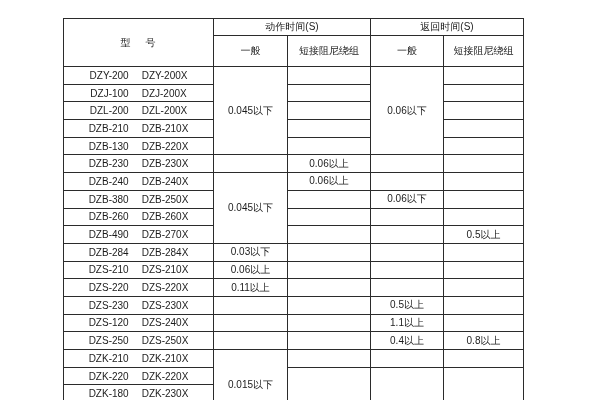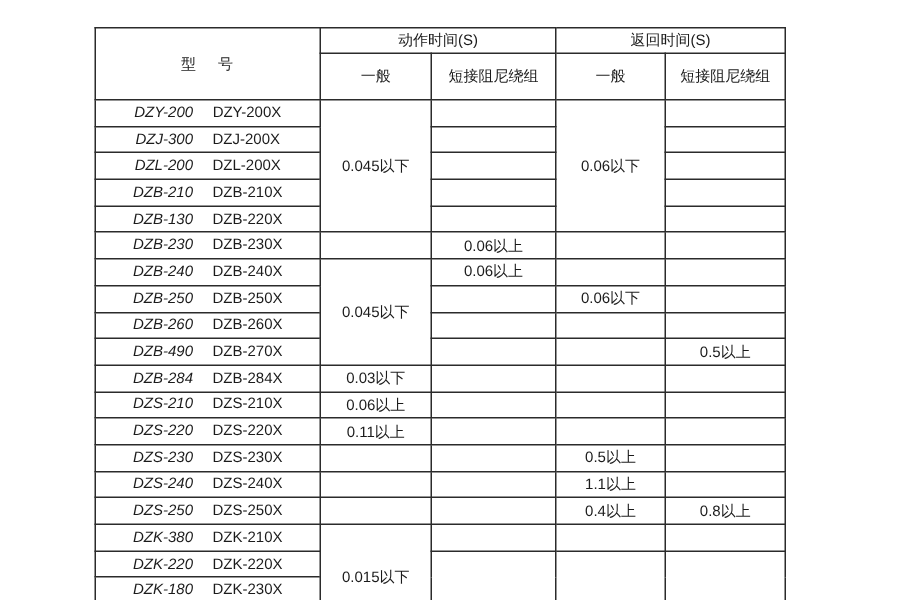--- a/index.html
+++ b/index.html
@@ -45,21 +45,20 @@
   tbody tr { height: 17.7px; }
   th.header-model {
     word-spacing: 10px;
     letter-spacing: 1px;
   }
   td.model-cell span {
     display: inline-block;
   }
   td.model-cell span.model-base {
     margin-right: 13px;
-    font-style: italic;
   }
 </style>
 </head>
 <body>
 
 <div class="page">
   <div class="table-wrap">
     <table class="spec">
       <colgroup>
         <col style="width:150px">
@@ -83,21 +82,21 @@
       </thead>
       <tbody>
           <tr>
             <td class="model-cell"><span class="model-base">DZY-200</span><span class="model-variant">DZY-200X</span></td>
             <td rowspan="5">0.045以下</td>
             <td></td>
             <td rowspan="5">0.06以下</td>
             <td></td>
           </tr>
           <tr>
-            <td class="model-cell"><span class="model-base">DZJ-300</span><span class="model-variant">DZJ-200X</span></td>
+            <td class="model-cell"><span class="model-base">DZJ-100</span><span class="model-variant">DZJ-200X</span></td>
             <td></td>
             <td></td>
           </tr>
           <tr>
             <td class="model-cell"><span class="model-base">DZL-200</span><span class="model-variant">DZL-200X</span></td>
             <td></td>
             <td></td>
           </tr>
           <tr>
             <td class="model-cell"><span class="model-base">DZB-210</span><span class="model-variant">DZB-210X</span></td>
@@ -117,21 +116,21 @@
             <td></td>
           </tr>
           <tr>
             <td class="model-cell"><span class="model-base">DZB-240</span><span class="model-variant">DZB-240X</span></td>
             <td rowspan="4">0.045以下</td>
             <td>0.06以上</td>
             <td></td>
             <td></td>
           </tr>
           <tr>
-            <td class="model-cell"><span class="model-base">DZB-250</span><span class="model-variant">DZB-250X</span></td>
+            <td class="model-cell"><span class="model-base">DZB-380</span><span class="model-variant">DZB-250X</span></td>
             <td></td>
             <td>0.06以下</td>
             <td></td>
           </tr>
           <tr>
             <td class="model-cell"><span class="model-base">DZB-260</span><span class="model-variant">DZB-260X</span></td>
             <td></td>
             <td></td>
             <td></td>
           </tr>
@@ -163,35 +162,35 @@
             <td></td>
           </tr>
           <tr>
             <td class="model-cell"><span class="model-base">DZS-230</span><span class="model-variant">DZS-230X</span></td>
             <td></td>
             <td></td>
             <td>0.5以上</td>
             <td></td>
           </tr>
           <tr>
-            <td class="model-cell"><span class="model-base">DZS-240</span><span class="model-variant">DZS-240X</span></td>
+            <td class="model-cell"><span class="model-base">DZS-120</span><span class="model-variant">DZS-240X</span></td>
             <td></td>
             <td></td>
             <td>1.1以上</td>
             <td></td>
           </tr>
           <tr>
             <td class="model-cell"><span class="model-base">DZS-250</span><span class="model-variant">DZS-250X</span></td>
             <td></td>
             <td></td>
             <td>0.4以上</td>
             <td>0.8以上</td>
           </tr>
           <tr>
-            <td class="model-cell"><span class="model-base">DZK-380</span><span class="model-variant">DZK-210X</span></td>
+            <td class="model-cell"><span class="model-base">DZK-210</span><span class="model-variant">DZK-210X</span></td>
             <td rowspan="4">0.015以下</td>
             <td></td>
             <td></td>
             <td></td>
           </tr>
           <tr>
             <td class="model-cell"><span class="model-base">DZK-220</span><span class="model-variant">DZK-220X</span></td>
             <td rowspan="3"></td>
             <td rowspan="3"></td>
             <td rowspan="3"></td>

